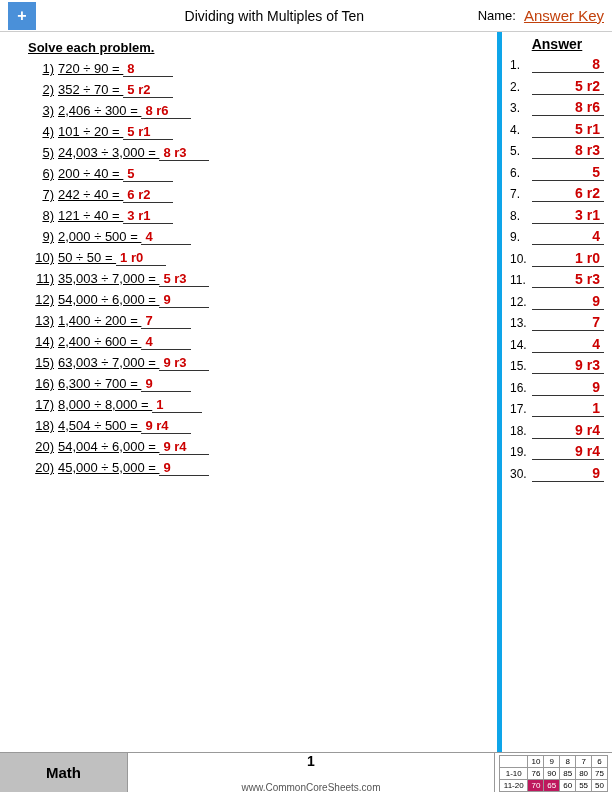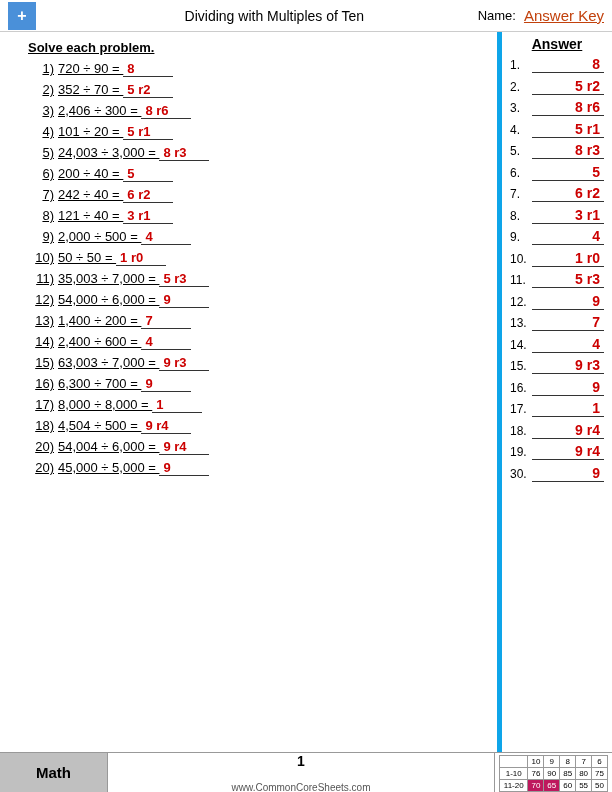--- a/index.html
+++ b/index.html
@@ -135,21 +135,21 @@
       height: 40px;
       display: flex;
       align-items: stretch;
       border-top: 1px solid #999;
     }
     .footer-math {
       background: #c0c0c0;
       display: flex;
       align-items: center;
       justify-content: center;
-      width: 108px;
+      width: 128px;
       font-weight: bold;
       font-size: 15px;
       border-right: 1px solid #999;
     }
     .footer-center {
       flex: 1;
       display: flex;
       flex-direction: column;
       align-items: center;
       justify-content: center;

